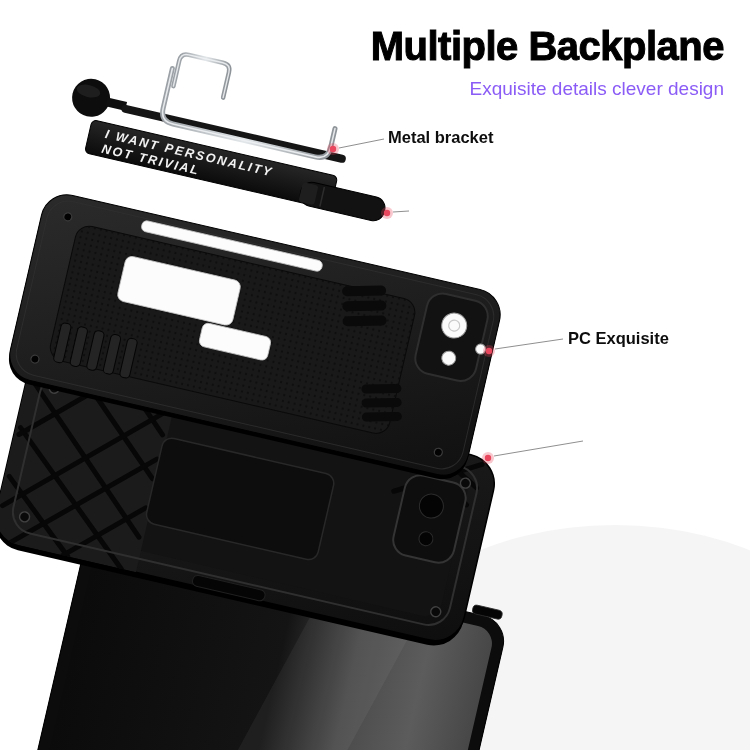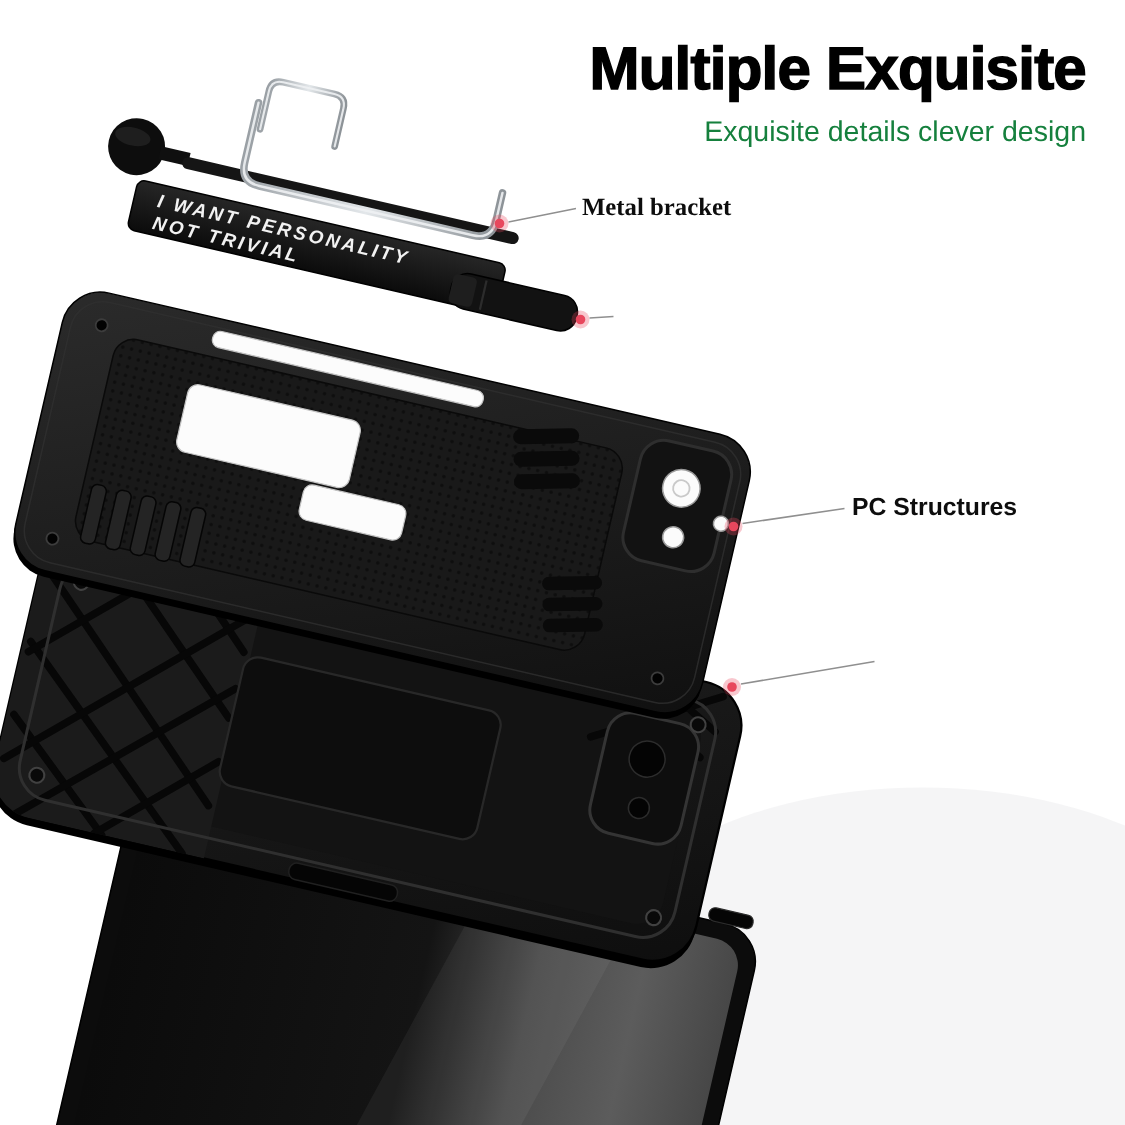--- a/index.html
+++ b/index.html
@@ -9,21 +9,21 @@
   }
   .stage{position:relative;width:750px;height:750px;}
   svg.art{position:absolute;left:0;top:0;}
   .title{
     position:absolute;top:24px;right:26px;
     font-size:40px;font-weight:700;letter-spacing:-0.5px;color:#000;
     -webkit-text-stroke:1px #000;white-space:nowrap;
   }
   .subtitle{
     position:absolute;top:78px;right:26px;
-    font-size:19px;font-weight:400;color:#15803d;white-space:nowrap;
+    font-size:19px;font-weight:400;color:#8b5cf6;white-space:nowrap;
   }
   .callout-label{
     position:absolute;font-size:16.5px;font-weight:700;color:#0d0d0d;white-space:nowrap;
   }
   .case-print{
     font-family:"Liberation Sans", sans-serif;
     font-style:italic;font-weight:bold;fill:#f2f2f2;letter-spacing:2px;font-size:12.5px;
   }
 </style>
 </head>
@@ -185,18 +185,18 @@
       <circle cx="333" cy="149" r="3.2" fill="#e8475d"></circle>
       <circle cx="387" cy="213" r="6" fill-opacity="0.3" fill="#e8475d"></circle>
       <circle cx="387" cy="213" r="3.2" fill="#e8475d"></circle>
       <circle cx="489" cy="351" r="6" fill-opacity="0.3" fill="#e8475d"></circle>
       <circle cx="489" cy="351" r="3.2" fill="#e8475d"></circle>
       <circle cx="488" cy="458" r="6" fill-opacity="0.3" fill="#e8475d"></circle>
       <circle cx="488" cy="458" r="3.2" fill="#e8475d"></circle>
     </g>
   </svg>
 
-  <div class="title">Multiple Exquisite</div>
+  <div class="title">Multiple Backplane</div>
   <div class="subtitle">Exquisite details clever design</div>
 
-  <div class="callout-label" style="left:388px;top:128px;font-family:Liberation Serif, serif;">Metal bracket</div>
-  <div class="callout-label" style="left:568px;top:329px;">PC Structures</div>
+  <div class="callout-label" style="left:388px;top:128px;">Metal bracket</div>
+  <div class="callout-label" style="left:568px;top:329px;">PC Exquisite</div>
 </div>
 
 </body></html>

